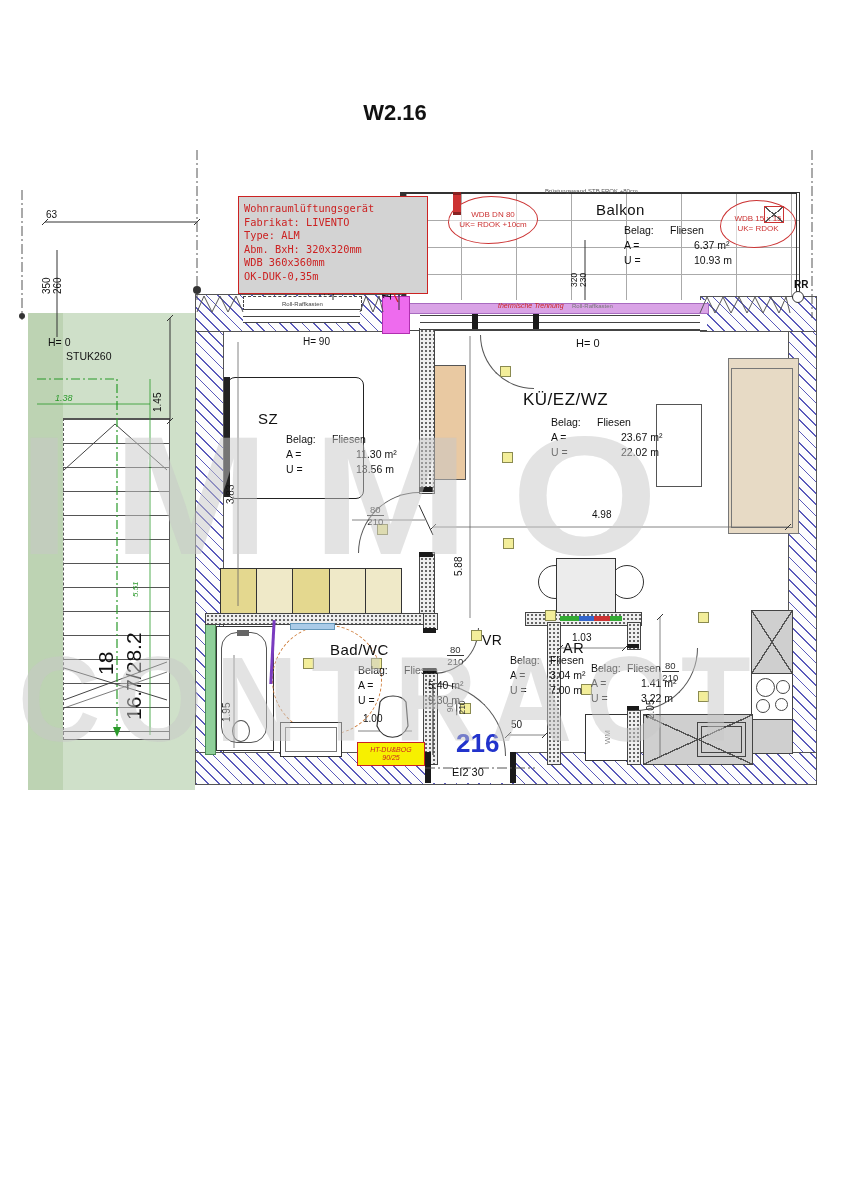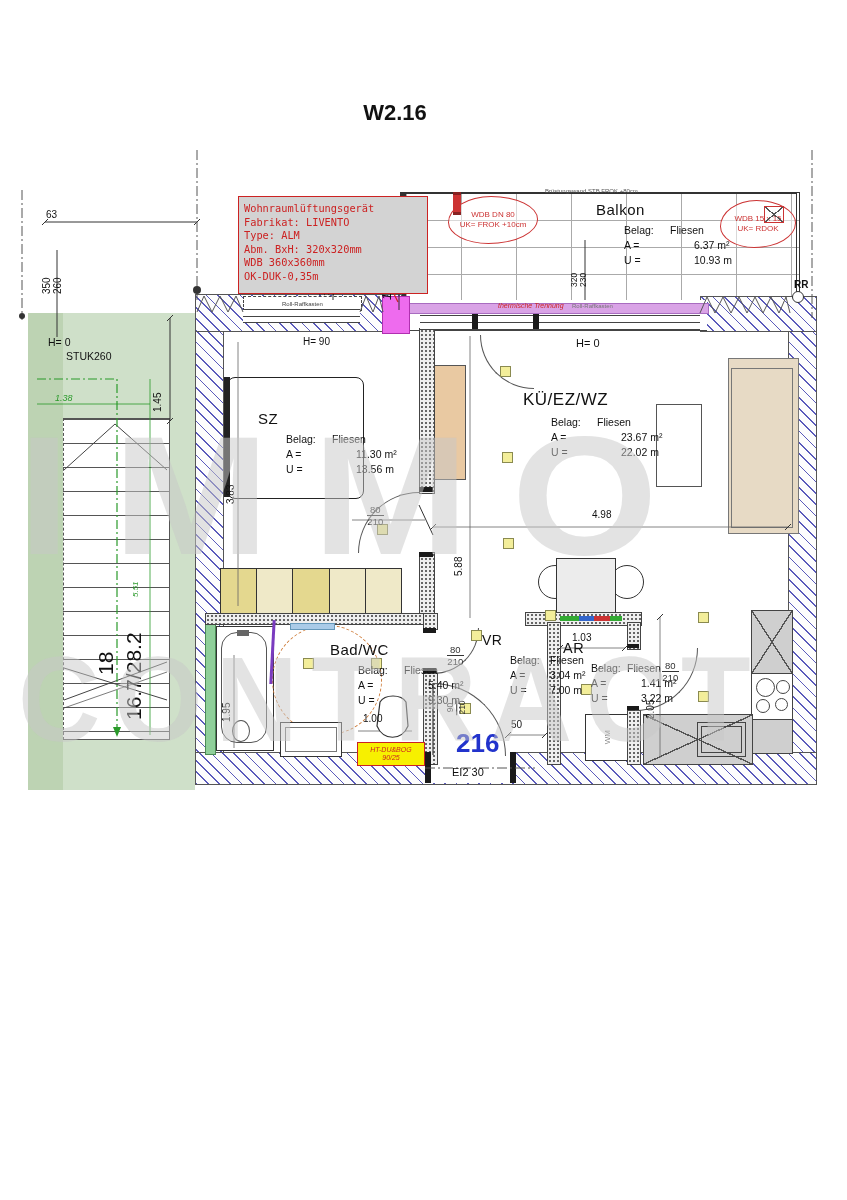--- a/index.html
+++ b/index.html
@@ -66,21 +66,21 @@
         <span class="rl">A =</span>
         <span class="ind">6.37 m²</span>
       </div>
     <div class="row">
         <span class="rl">U =</span>
         <span class="ind">10.93 m</span>
       </div>
   </div>
   <div class="cloud" style="left:448px;top:196px;width:88px;height:46px;">
     <span>WDB DN 80</span>
-    <span>UK= FROK +10cm</span>
+    <span>UK= RDOK +10cm</span>
   </div>
   <div class="cloud" style="left:720px;top:200px;width:74px;height:46px;">
     <span>WDB 15 x 15</span>
     <span>UK= RDOK</span>
   </div>
   <div class="abs" style="left:453px;top:192px;width:8px;height:17px;background:#c33;border-top:3px solid #822;border-bottom:3px solid #822;z-index:14;"></div>
   <div class="abs xcross" style="left:764px;top:206px;width:18px;height:15px;border:1.3px solid #c33;z-index:14;
        background-image:linear-gradient(to top right,transparent calc(50% - .7px),#c33 calc(50% - .7px),#c33 calc(50% + .7px),transparent calc(50% + .7px)),linear-gradient(to bottom right,transparent calc(50% - .7px),#c33 calc(50% - .7px),#c33 calc(50% + .7px),transparent calc(50% + .7px)));"></div>
   <div class="lbl" style="left:794px;top:279px;font-weight:bold;">RR</div>
   <div class="abs" style="left:792px;top:291px;width:10px;height:10px;border:1.5px solid #333;border-radius:50%;background:#fff;z-index:12;"></div>

